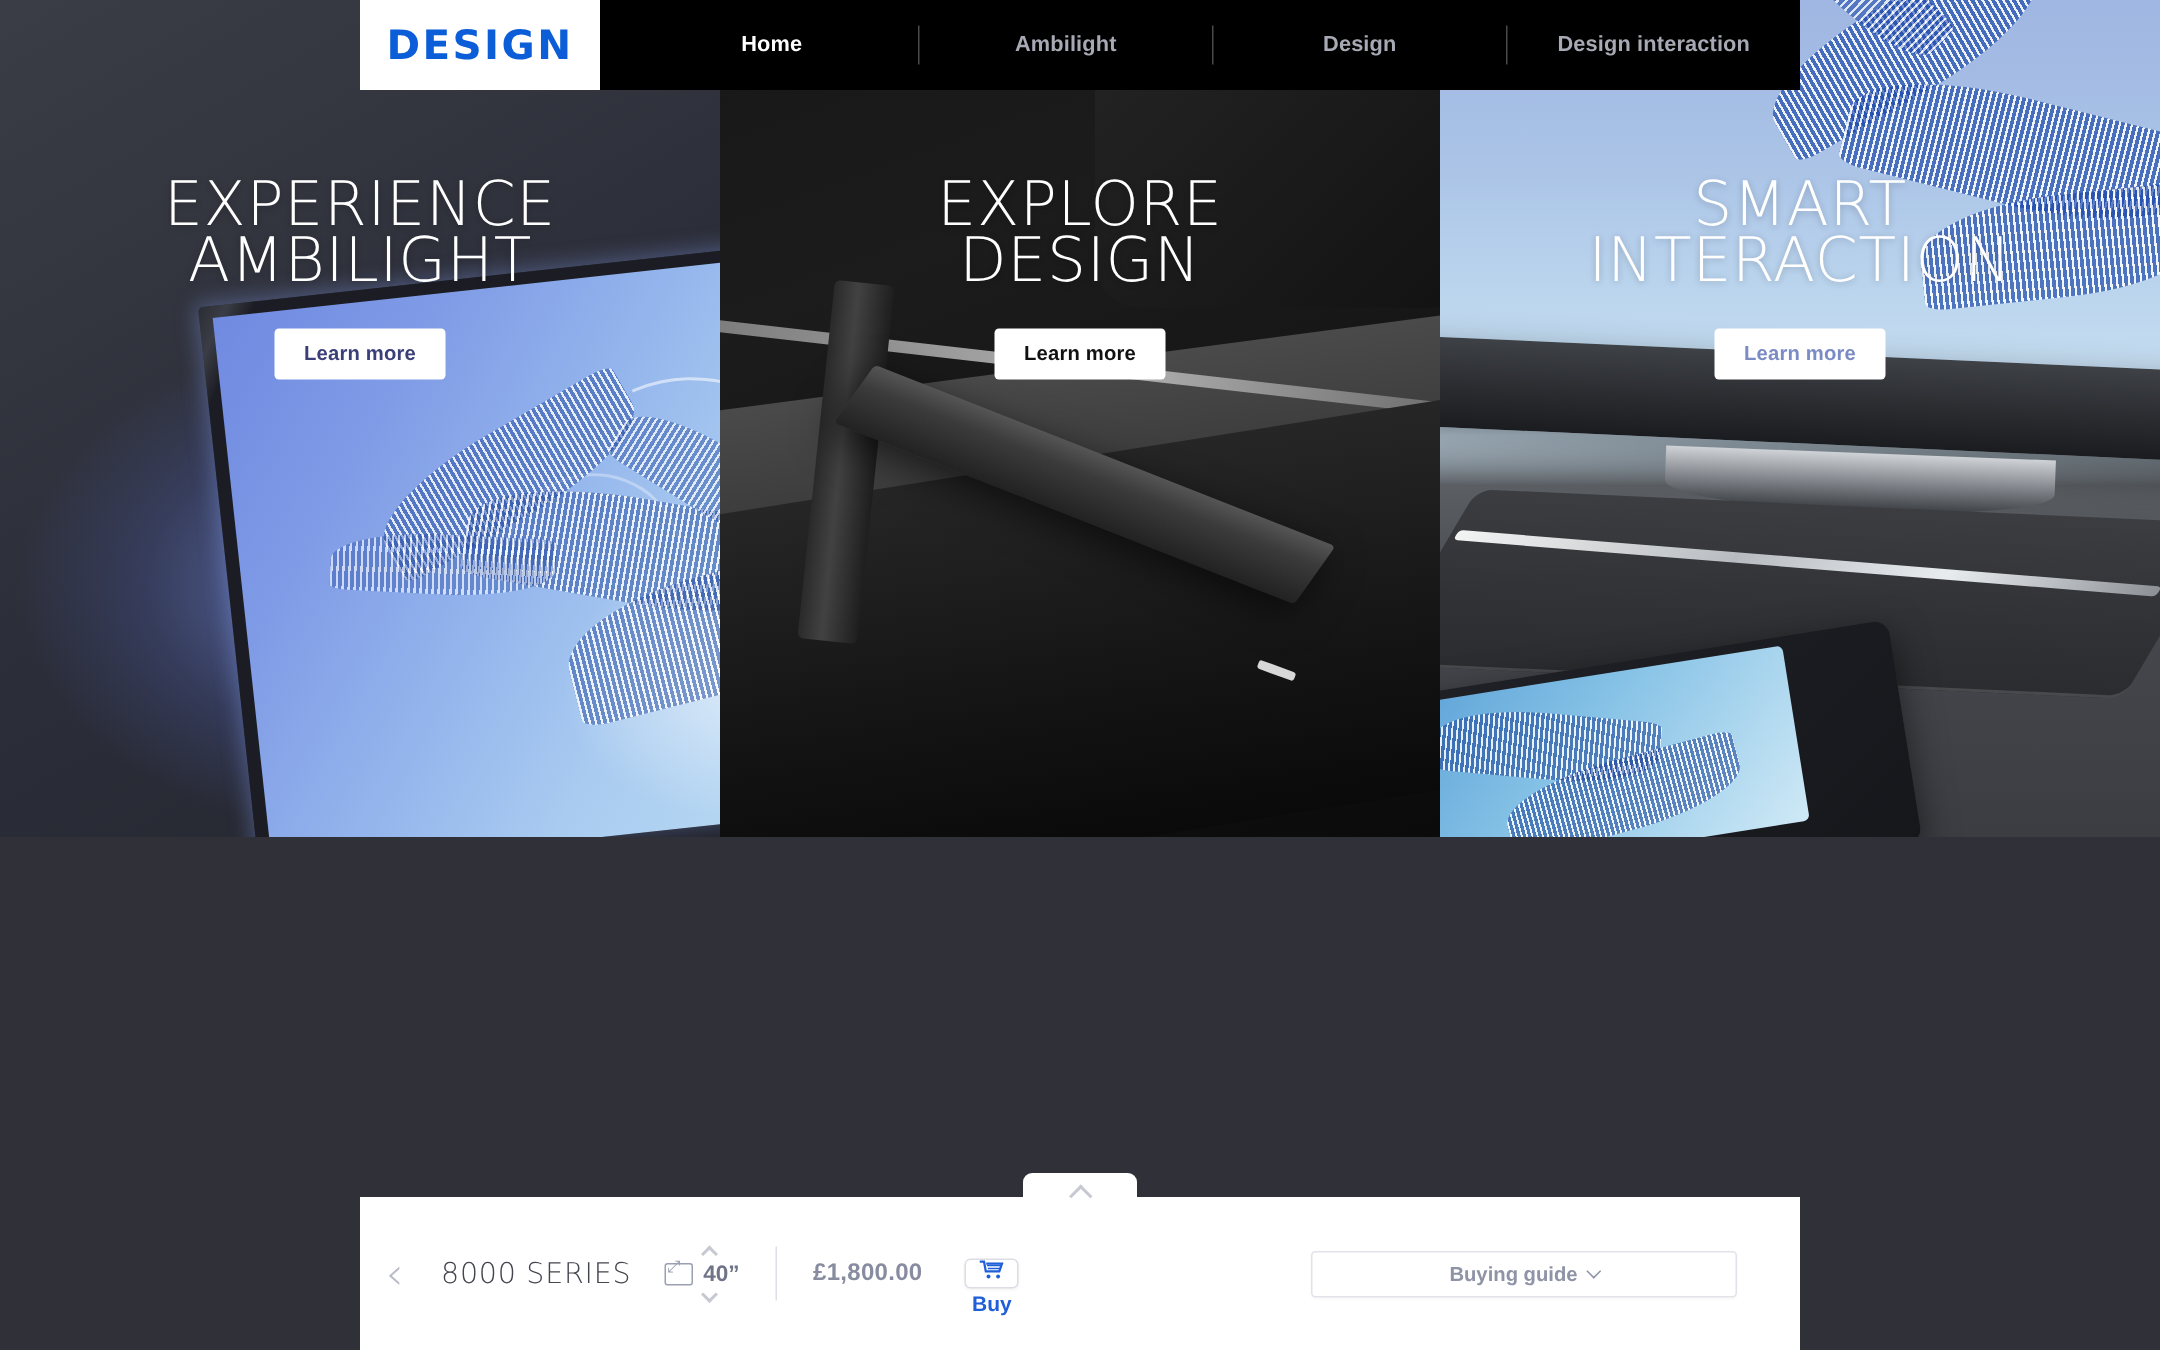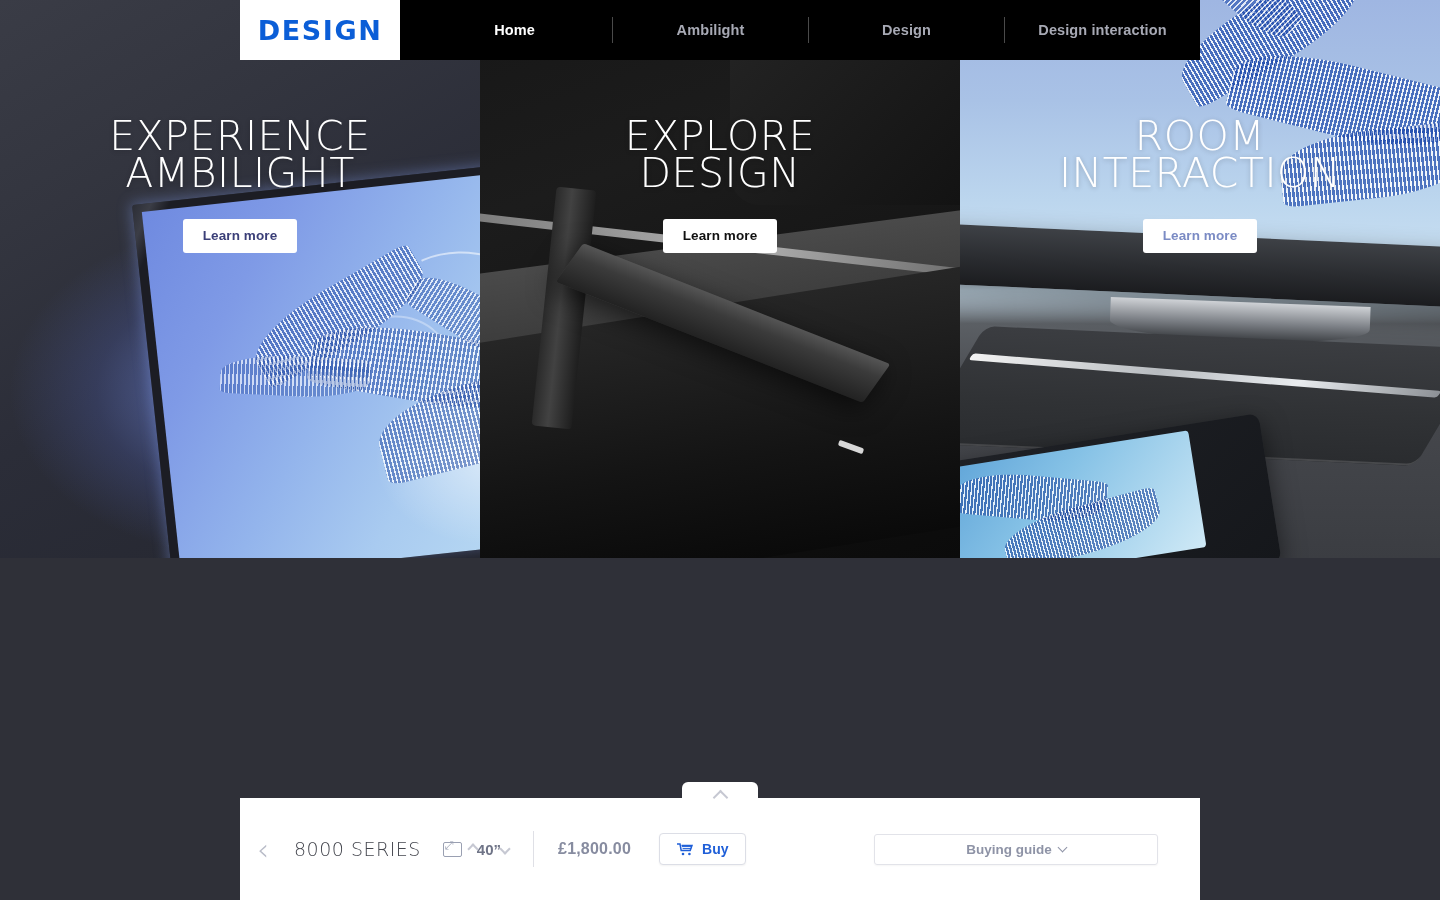--- a/index.html
+++ b/index.html
@@ -173,27 +173,27 @@
     cursor:pointer; font-size:30px; color:#b9bcc8; font-family:"DejaVu Sans",sans-serif;
     font-weight:300; }
   .prod-inner { flex:1; display:flex; align-items:center; padding-left:8px; }
   .prod-name { font-family:"DejaVu Sans", sans-serif; font-weight:300; font-size:19px;
     color:#44464e; letter-spacing:.5px; }
   .size-group { display:flex; align-items:center; margin-left:22px; gap:7px; }
   .screen-icon { width:19px; height:15px; border:1.6px solid #9aa0b2; border-radius:2px;
     position:relative; }
   .screen-icon::before { content:"⤢"; position:absolute; left:1px; top:-5px; font-size:11px;
     color:#9aa0b2; line-height:15px; }
-  .size-stepper { display:flex; flex-direction:row; align-items:center; cursor:pointer; }
+  .size-stepper { display:flex; flex-direction:column; cursor:pointer; }
   .size-val { font-size:15px; font-weight:bold; color:#6f7487; margin:1px 0; }
   .vdiv { width:1px; height:36px; background:#dfe0e6; margin:0 24px; }
   .price { font-size:16px; font-weight:bold; color:#878ca0; letter-spacing:.2px; }
   .buy-btn { margin-left:28px; background:#fff; border:1px solid #dcdee6; border-radius:4px;
-    height:32px; padding:0 17px; display:flex; align-items:center; gap:8px; cursor:pointer;
-    box-shadow:0 1px 2px rgba(0,0,0,0.05); }
+    height:20px; padding:0 4px; display:flex; align-items:center; gap:8px; cursor:pointer;
+    box-shadow:0 1px 2px rgba(0,0,0,0.05);flex-direction:column; }
   .cart-icon { width:17px; height:13px; position:relative; }
   .cart-icon svg { display:block; }
   .buy-label { color:#1f5fd8; font-size:14px; font-weight:bold; }
 
   
   .guide-card { position:absolute; left:832px; top:798px; width:368px; height:102px;
     background:#fff; z-index:22; display:flex; align-items:center; justify-content:center; }
   .guide-select { width:284px; height:31px; border:1px solid #e2e3e9; border-radius:3px;
     display:flex; align-items:center; justify-content:center; gap:7px; cursor:pointer;
     box-shadow:0 1px 2px rgba(0,0,0,0.04); }
@@ -258,21 +258,21 @@
       <div class="p3-base"></div>
       <div class="p3-chrome"></div>
       <div class="p3-tablet">
         <div class="p3-tscreen">
           <div class="frond a2" style="left:10px;top:20px;width:150px;height:44px;"></div>
           <div class="frond a3" style="left:50px;top:58px;width:160px;height:48px;"></div>
         </div>
       </div>
       <div class="hero-content">
         <div class="hero-title">
-          <span>ROOM</span>
+          <span>SMART</span>
           <span>INTERACTION</span>
         </div>
         <button class="learn-btn lb-3">Learn more</button>
       </div>
     </div>
   </div>
 
   <div class="topnav">
     <div class="logo-box">
       <span class="logo-text">DESIGN</span>

